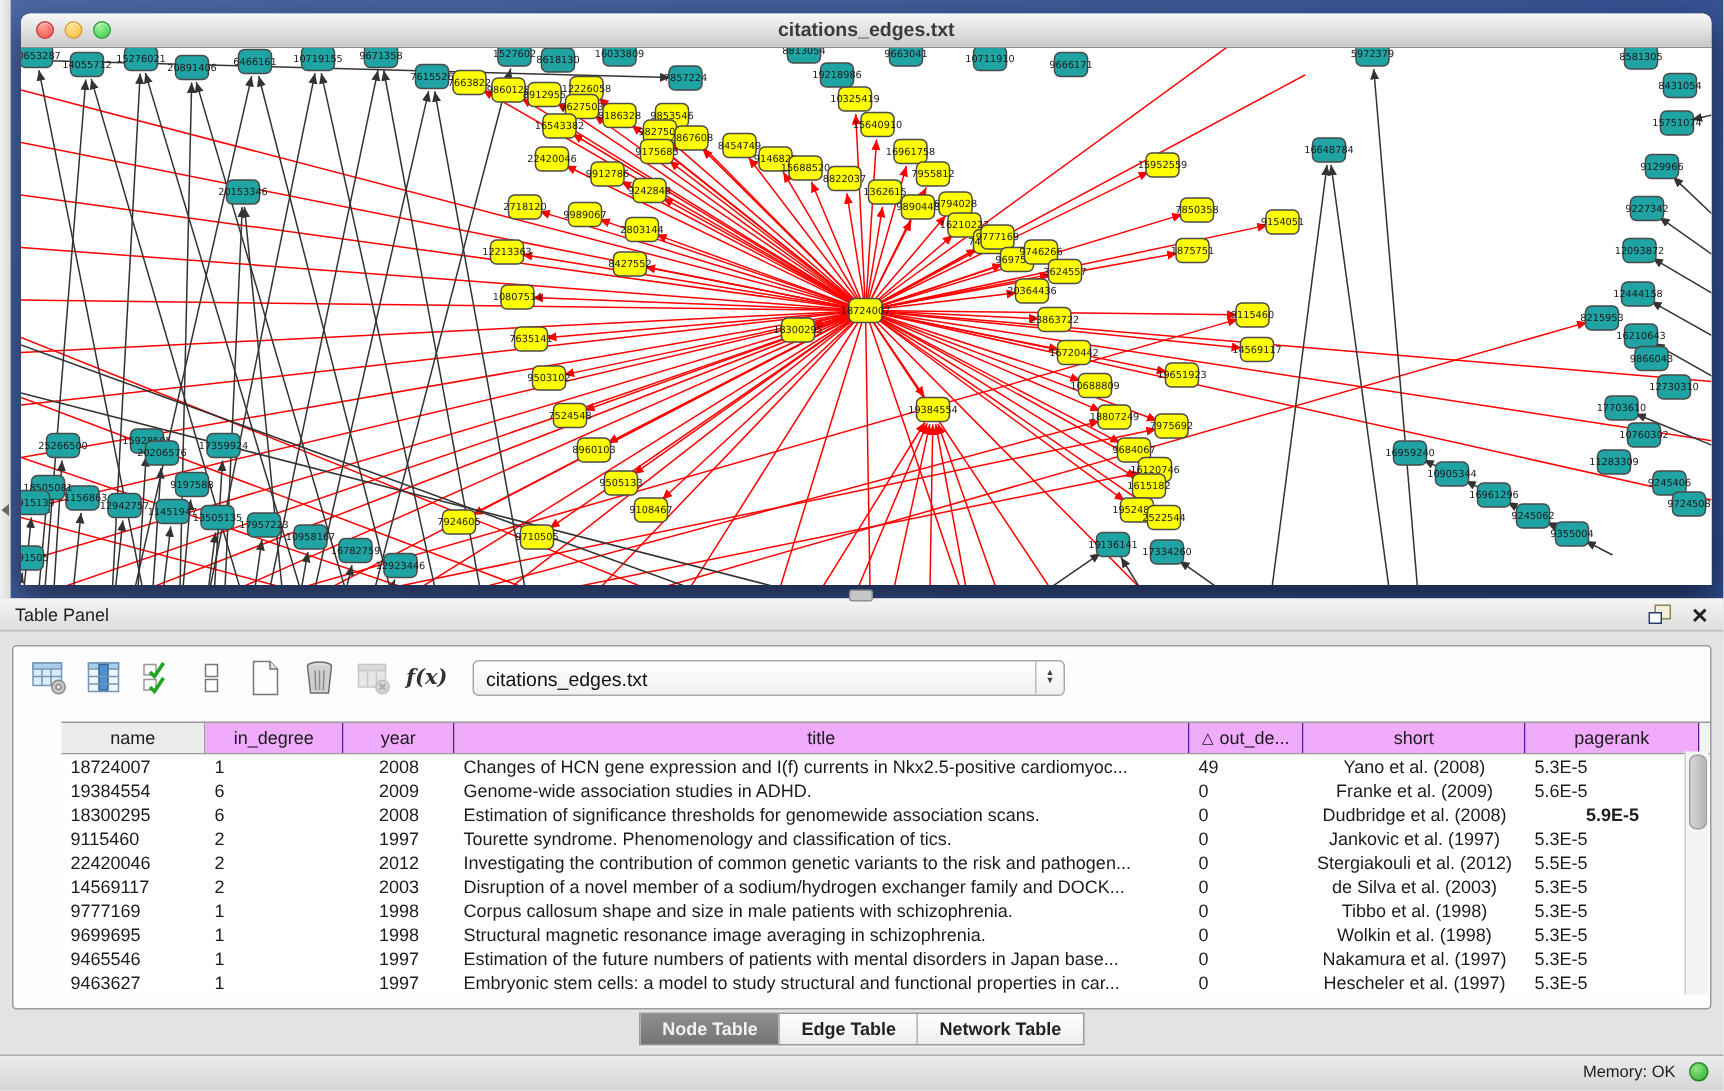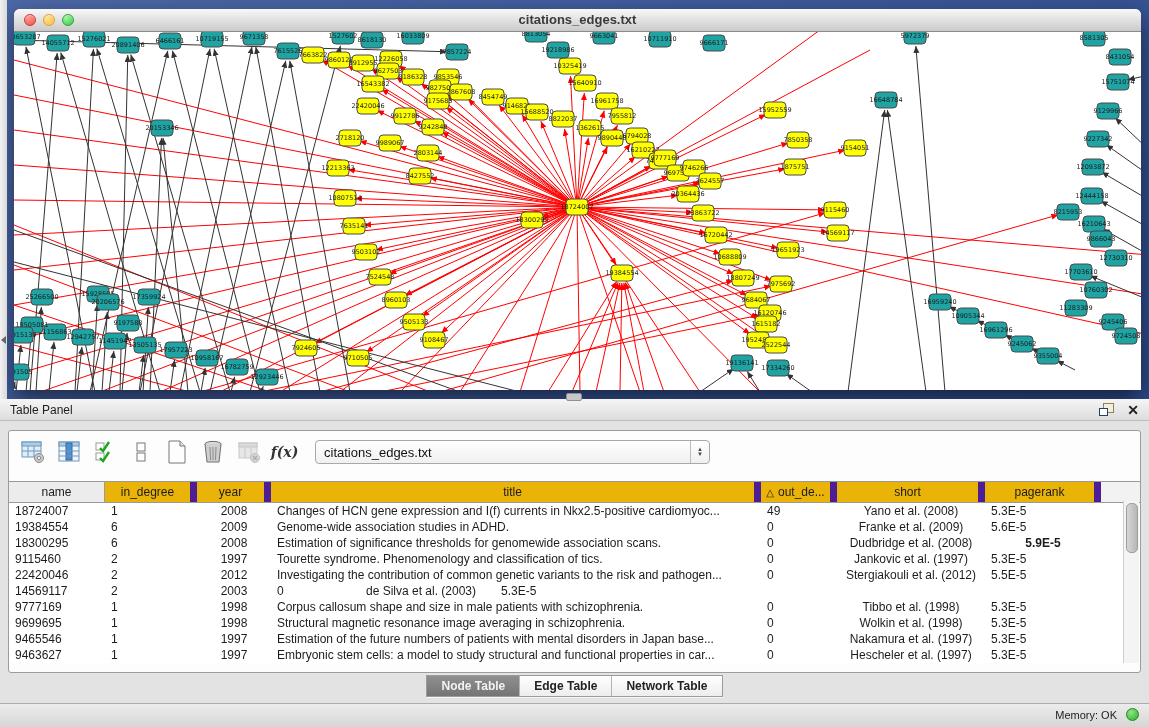--- a/index.html
+++ b/index.html
@@ -46,23 +46,23 @@
   .tp-toolbar{height:42px;display:flex;align-items:center;gap:9px;padding-left:10px;}
   .tbtn{width:27px;height:27px;display:flex;align-items:center;justify-content:center;cursor:pointer;}
   .fx-label{font-family:"DejaVu Serif",serif;font-style:italic;font-weight:bold;font-size:14px;color:#333;}
   .tbl-select{margin-left:8px;width:393px;height:22px;background:linear-gradient(#ffffff,#f0f0f0);
               border:1px solid #a8a8a8;border-radius:4px;display:flex;align-items:center;
               font-size:13px;color:#111;cursor:pointer;}
   .tbl-select .val{flex:1;padding-left:8px;}
   .tbl-select .spin{width:18px;height:100%;border-left:1px solid #bbb;display:flex;flex-direction:column;
                     align-items:center;justify-content:center;font-size:6px;color:#444;line-height:5px;}
 
-  .tbl{position:absolute;left:0;top:50px;right:0;bottom:0;font-size:12px;}
+  .tbl{position:absolute;left:0;top:50px;right:0;bottom:0;font-size:12px;padding-left:32px;}
   .tbl-head{display:flex;height:20px;border-top:1px solid #9a9a9a;border-bottom:1px solid #9a9a9a;}
-  .th{box-sizing:border-box;background:#eab308;border-right:7px solid #4c1d95;
+  .th{box-sizing:border-box;background:#f0abfc;border-right:1px solid #4c1d95;
       display:flex;align-items:center;justify-content:center;color:#1b1b1b;cursor:pointer;}
   .th.plain{background:#ececec;border-right:1px solid #9a9a9a;}
   .th .sort{margin-right:4px;font-size:10px;}
   .th.filler{background:#f2f2f2;border-right:none;flex:1;}
   .tbl-body{position:relative;background:#fff;}
   .tr{display:flex;height:16px;line-height:16px;color:#1c1c1c;cursor:default;}
   .td{box-sizing:border-box;padding:0 6px;white-space:nowrap;overflow:hidden;}
   .vscroll{position:absolute;right:1px;top:20px;width:15px;height:162px;background:#f4f4f4;
            border-left:1px solid #cfcfcf;}
   .vthumb{position:absolute;left:2px;top:2px;width:10px;height:48px;border-radius:5px;
@@ -936,20 +936,21 @@
             <div class="td" style="width: 74px; text-align: center;">2012</div>
             <div class="td" style="width: 490px; text-align: left;">Investigating the contribution of common genetic variants to the risk and pathogen...</div>
             <div class="td" style="width: 76px; text-align: left;">0</div>
             <div class="td" style="width: 148px; text-align: center;">Stergiakouli et al. (2012)</div>
             <div class="td" style="width: 116px; text-align: left;">5.5E-5</div>
           </div>
           <div class="tr">
             <div class="td" style="width: 96px; text-align: left;">14569117</div>
             <div class="td" style="width: 92px; text-align: left;">2</div>
             <div class="td" style="width: 74px; text-align: center;">2003</div>
+            <div class="td" style="width: 490px; text-align: left;">Disruption of a novel member of a sodium/hydrogen exchanger family and DOCK...</div>
             <div class="td" style="width: 76px; text-align: left;">0</div>
             <div class="td" style="width: 148px; text-align: center;">de Silva et al. (2003)</div>
             <div class="td" style="width: 116px; text-align: left;">5.3E-5</div>
           </div>
           <div class="tr">
             <div class="td" style="width: 96px; text-align: left;">9777169</div>
             <div class="td" style="width: 92px; text-align: left;">1</div>
             <div class="td" style="width: 74px; text-align: center;">1998</div>
             <div class="td" style="width: 490px; text-align: left;">Corpus callosum shape and size in male patients with schizophrenia.</div>
             <div class="td" style="width: 76px; text-align: left;">0</div>

